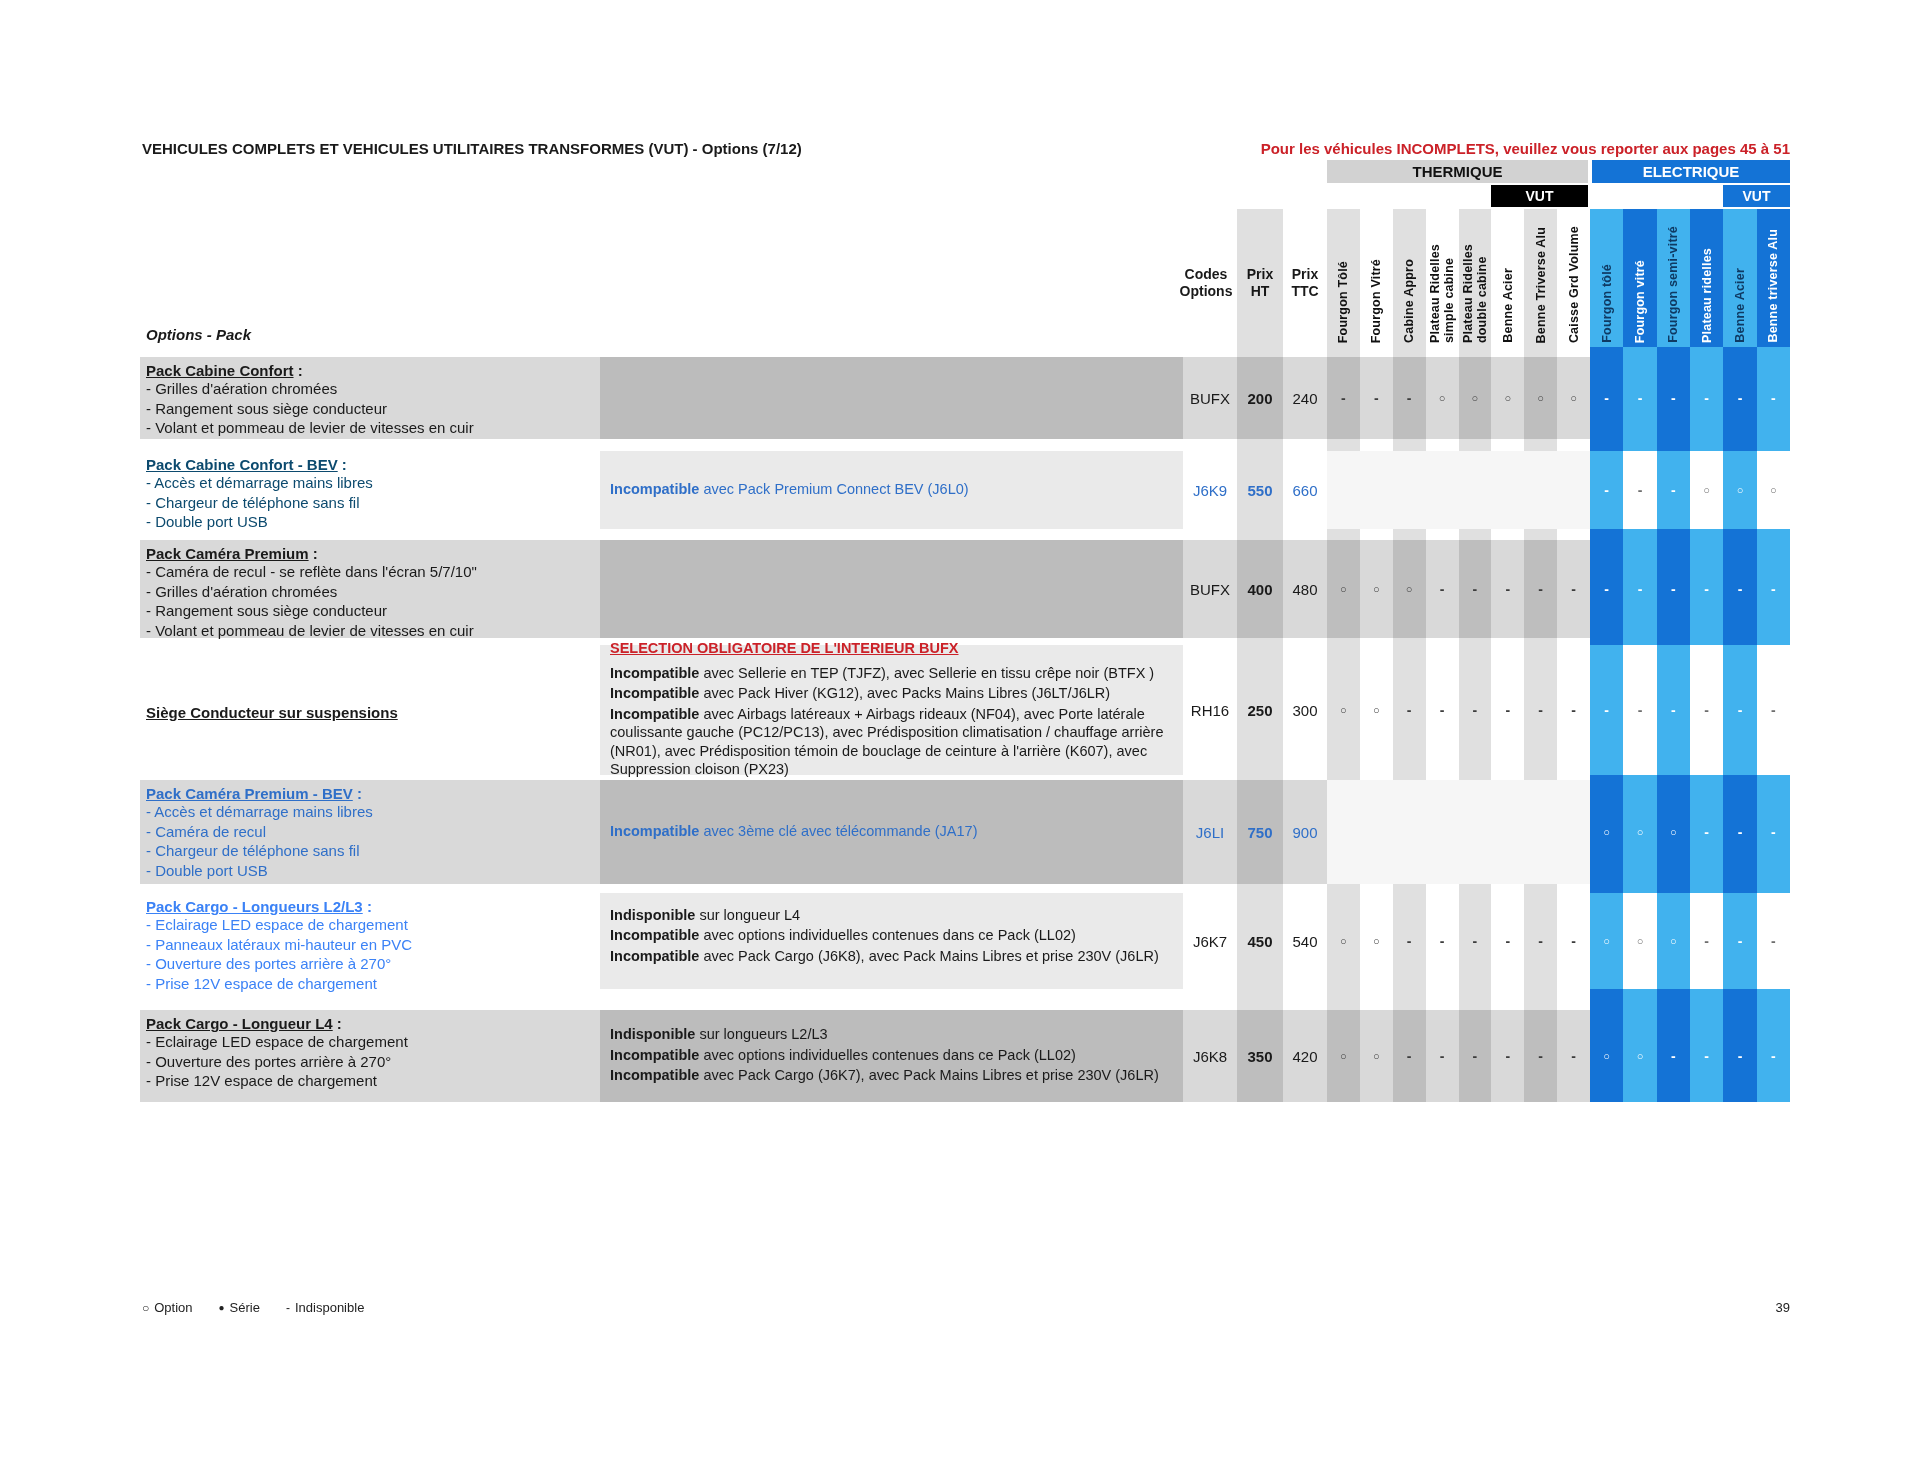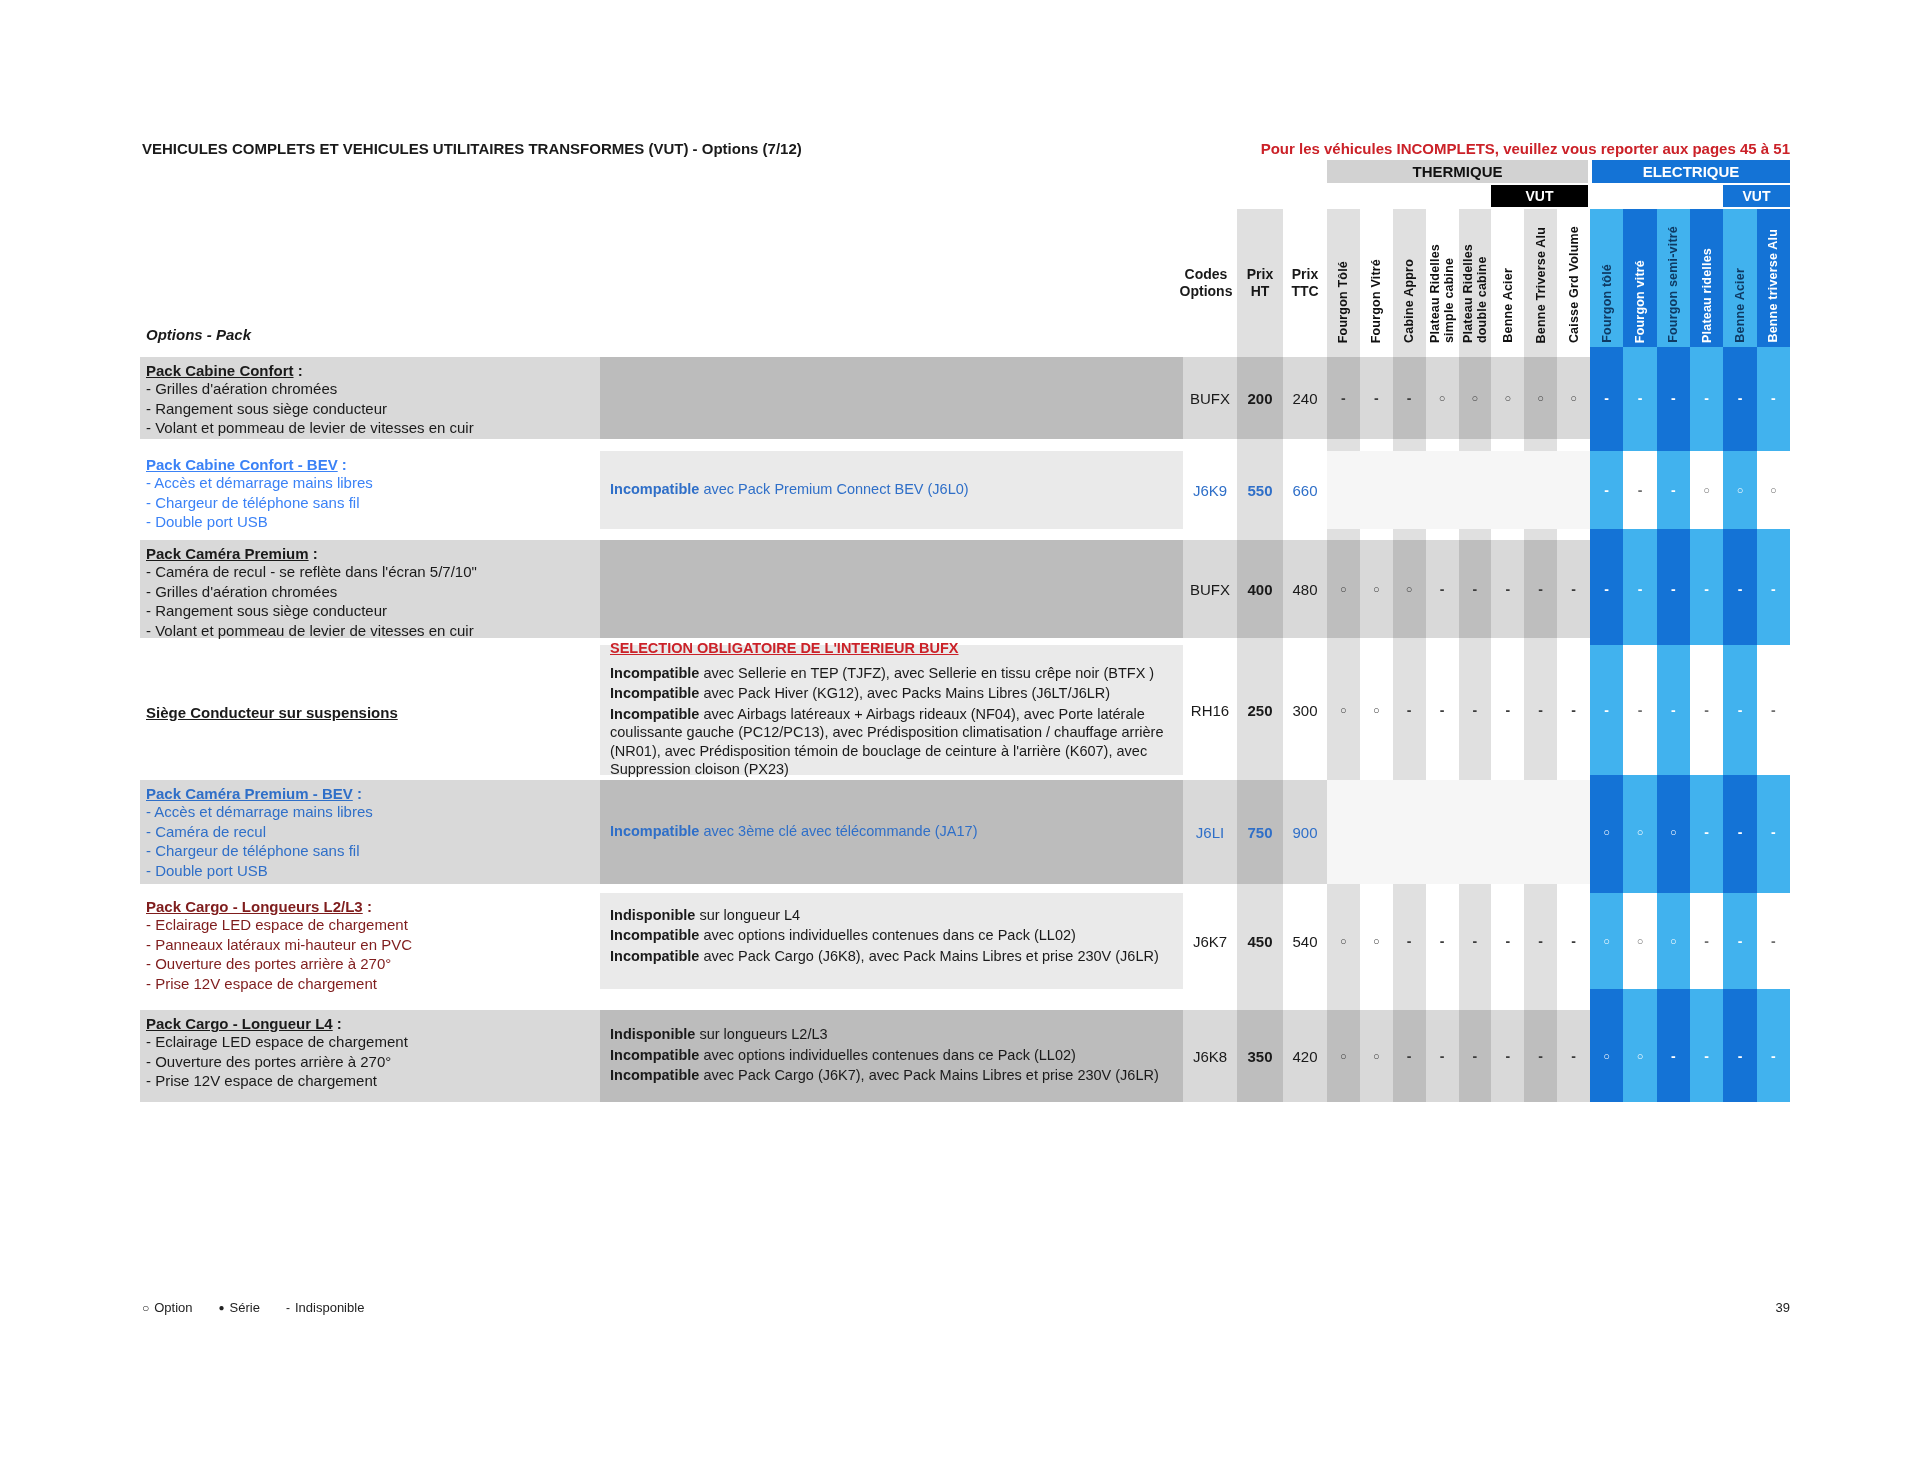--- a/index.html
+++ b/index.html
@@ -202,21 +202,21 @@
       </div>
       <div class="cellc" style="position: absolute; left: 1690px; top: 357px; width: 33.333px; height: 82px; color: rgb(255, 255, 255);">
         <span class="dash">-</span>
       </div>
       <div class="cellc" style="position: absolute; left: 1723.33px; top: 357px; width: 33.333px; height: 82px; color: rgb(255, 255, 255);">
         <span class="dash">-</span>
       </div>
       <div class="cellc" style="position: absolute; left: 1756.66px; top: 357px; width: 33.333px; height: 82px; color: rgb(255, 255, 255);">
         <span class="dash">-</span>
       </div>
-      <div class="leftpad" style="position: absolute; left: 140px; top: 451px; width: 460px; height: 78px; color: #3b82f6;">
+      <div class="leftpad" style="position: absolute; left: 140px; top: 451px; width: 460px; height: 78px; color: #0c4a6e;">
         <div class="rowtitle"><span class="u">Pack Cabine Confort - BEV</span> :</div>
         <div class="feat">- Accès et démarrage mains libres</div>
         <div class="feat">- Chargeur de téléphone sans fil</div>
         <div class="feat">- Double port USB</div>
       </div>
       <div class="midwrap" style="position: absolute; left: 604px; top: 451px; width: 571px; height: 78px; color: rgb(47, 111, 200);">
         <div class="note" style="margin-bottom: 2px;"><b>Incompatible</b> avec Pack Premium Connect BEV (J6L0)</div>
       </div>
       <div class="cellc" style="position: absolute; left: 1183px; top: 451px; width: 54px; height: 78px; color: rgb(47, 111, 200); font-size: 15px;">J6K9</div>
       <div class="cellc" style="position: absolute; left: 1237px; top: 451px; width: 46px; height: 78px; color: rgb(47, 111, 200); font-size: 15px; font-weight: bold;">550</div>
@@ -370,21 +370,21 @@
       </div>
       <div class="cellc" style="position: absolute; left: 1690px; top: 780px; width: 33.333px; height: 104px; color: rgb(255, 255, 255);">
         <span class="dash">-</span>
       </div>
       <div class="cellc" style="position: absolute; left: 1723.33px; top: 780px; width: 33.333px; height: 104px; color: rgb(255, 255, 255);">
         <span class="dash">-</span>
       </div>
       <div class="cellc" style="position: absolute; left: 1756.66px; top: 780px; width: 33.333px; height: 104px; color: rgb(255, 255, 255);">
         <span class="dash">-</span>
       </div>
-      <div class="leftpad" style="position: absolute; left: 140px; top: 893px; width: 460px; height: 96px; color: #7f1d1d;">
+      <div class="leftpad" style="position: absolute; left: 140px; top: 893px; width: 460px; height: 96px; color: #3b82f6;">
         <div class="rowtitle"><span class="u">Pack Cargo - Longueurs L2/L3</span> :</div>
         <div class="feat">- Eclairage LED espace de chargement</div>
         <div class="feat">- Panneaux latéraux mi-hauteur en PVC</div>
         <div class="feat">- Ouverture des portes arrière à 270°</div>
         <div class="feat">- Prise 12V espace de chargement</div>
       </div>
       <div class="midwrap" style="position: absolute; left: 604px; top: 893px; width: 571px; height: 96px; color: rgb(26, 26, 26);">
         <div class="note" style="margin-bottom: 2px;"><b>Indisponible</b> sur longueur L4</div>
         <div class="note" style="margin-bottom: 2px;"><b>Incompatible</b> avec options individuelles contenues dans ce Pack (LL02)</div>
         <div class="note" style="margin-bottom: 11px;"><b>Incompatible</b> avec Pack Cargo (J6K8), avec Pack Mains Libres et prise 230V (J6LR)</div>

